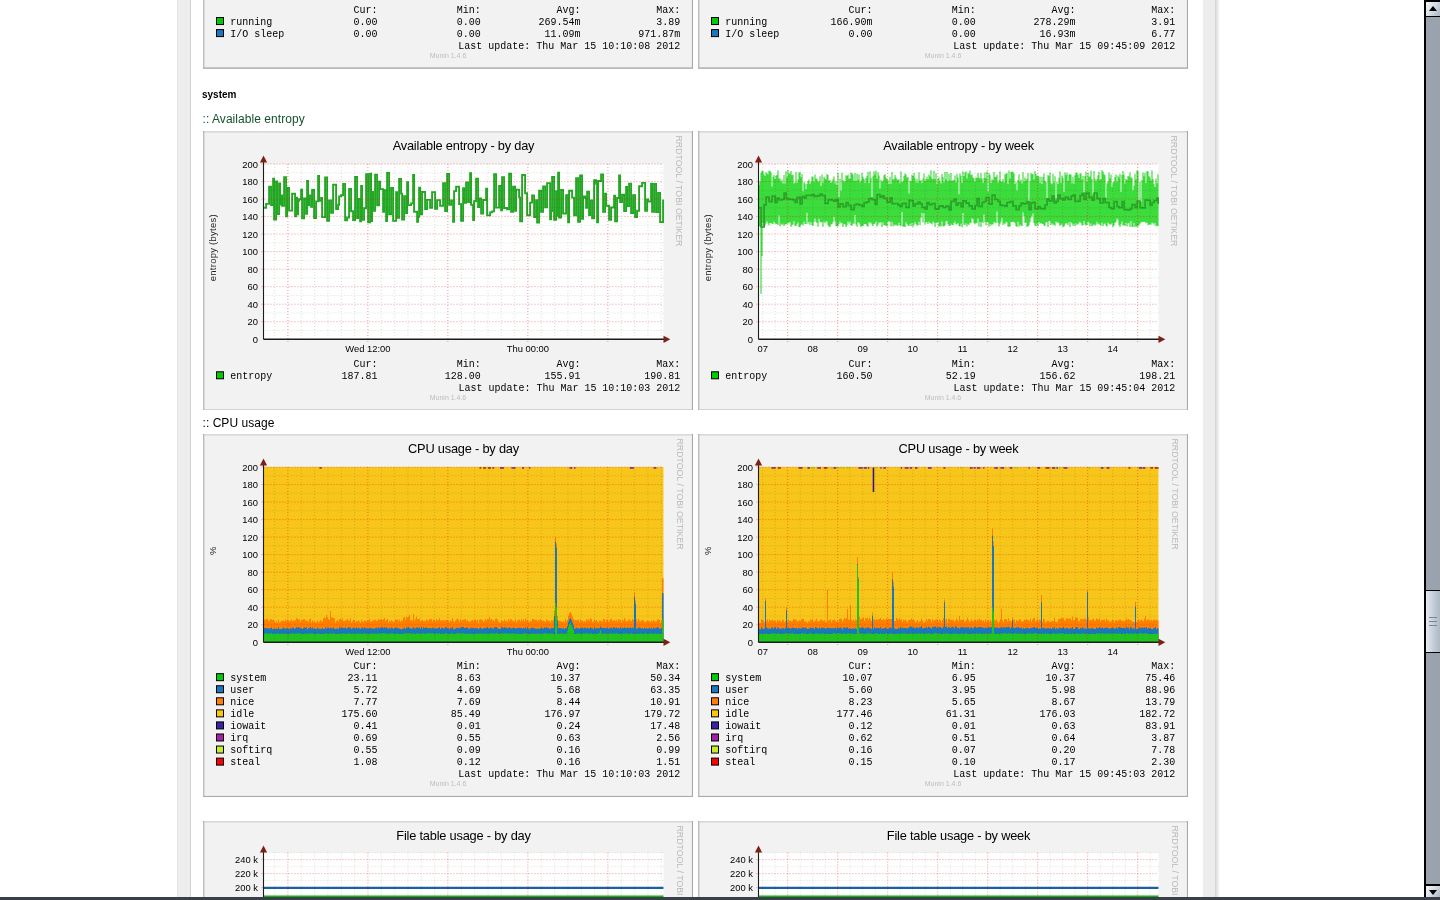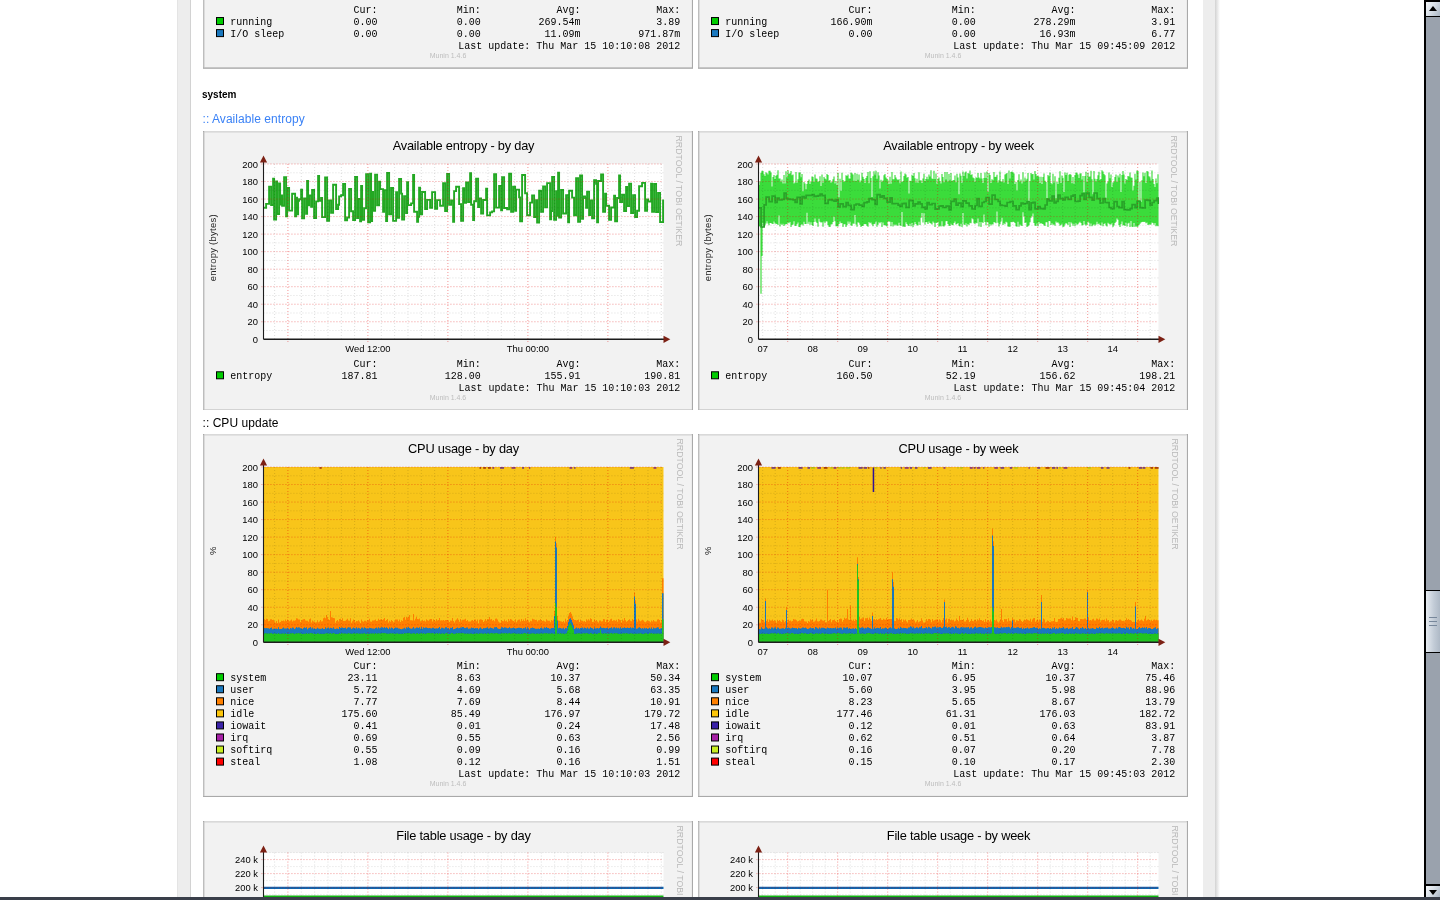--- a/index.html
+++ b/index.html
@@ -1,15 +1,15 @@
 <!DOCTYPE html>
 <html><head><meta charset="utf-8"><title>Munin :: localdomain :: localhost.localdomain</title><style>html,body{margin:0;padding:0;background:#fff;}body{width:1440px;height:900px;overflow:hidden;position:relative;font-family:"Liberation Sans",sans-serif;}.abs{position:absolute;}svg text{white-space:pre;}</style></head><body>
 <div class="abs" style="left:202px;top:88.5px;font-size:10px;font-weight:bold;color:#000;">system</div>
-<div class="abs" style="left:202.5px;top:112.3px;font-size:12px;color:#3b82f6;letter-spacing:0.05px;text-align:center;">:: Available entropy</div>
-<div class="abs" style="left:202.5px;top:416.3px;font-size:12px;color:#000;letter-spacing:0.05px;">:: CPU update</div>
+<div class="abs" style="left:202.5px;top:112.3px;font-size:12px;color:#14532d;letter-spacing:0.05px;text-align:center;">:: Available entropy</div>
+<div class="abs" style="left:202.5px;top:416.3px;font-size:12px;color:#000;letter-spacing:0.05px;">:: CPU usage</div>
 <div class="abs" style="left:202.5px;top:802.3px;font-size:12px;color:#000;letter-spacing:0.05px;margin-top:28px;">:: File table usage</div>
 <svg class="abs" style="left:203.0px;top:-223.0px" width="490" height="291.5" viewBox="0 0 490 291.5">
     <rect x="0" y="0" width="490" height="291.5" fill="#f2f2f2"></rect>
     <rect x="0.4" y="0.4" width="489.2" height="290.7" fill="none" stroke="#a9a9a9" stroke-width="1.4"></rect>
     <line x1="1.2" y1="0.8" x2="488.8" y2="0.8" stroke="#d9d9d9" stroke-width="1.6"></line>
     <line x1="0.8" y1="1" x2="0.8" y2="290.5" stroke="#c2c2c2" stroke-width="1.2"></line>
     <text x="174.5" y="235.64" font-family="&quot;Liberation Mono&quot;,monospace" font-size="10" fill="#000" text-anchor="end">Cur:</text>
     <text x="277.8" y="235.64" font-family="&quot;Liberation Mono&quot;,monospace" font-size="10" fill="#000" text-anchor="end">Min:</text>
     <text x="377.5" y="235.64" font-family="&quot;Liberation Mono&quot;,monospace" font-size="10" fill="#000" text-anchor="end">Avg:</text>
     <text x="477.3" y="235.64" font-family="&quot;Liberation Mono&quot;,monospace" font-size="10" fill="#000" text-anchor="end">Max:</text>

